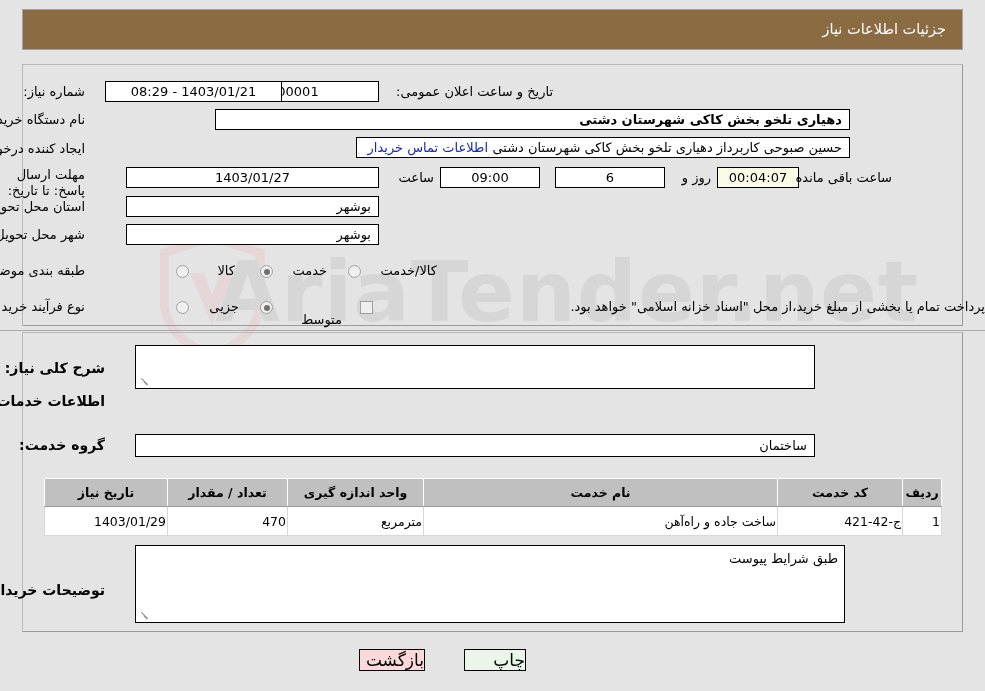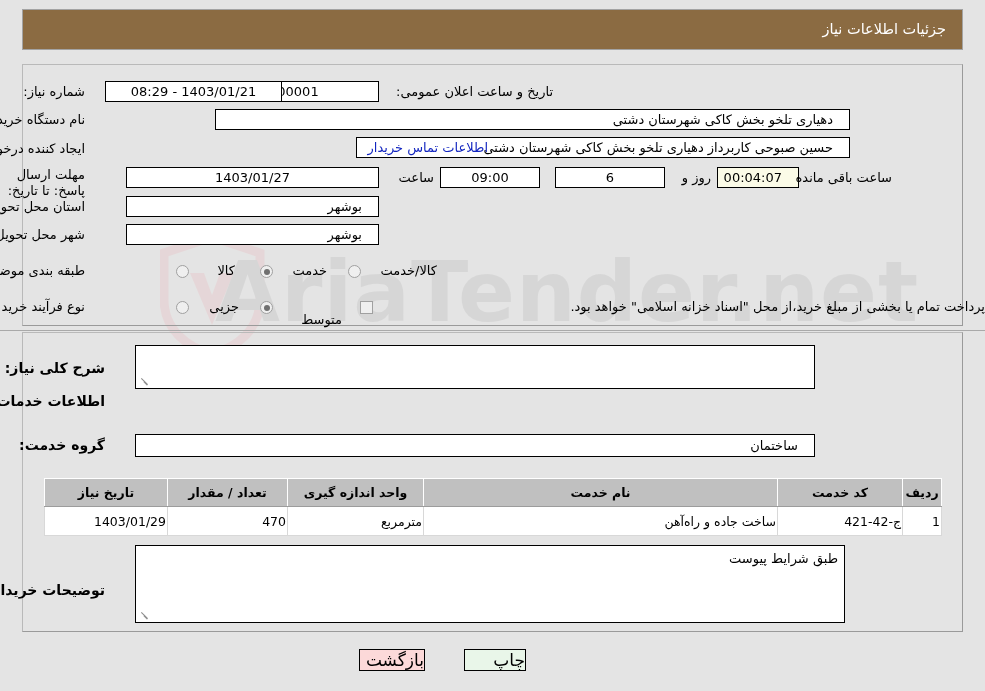--- a/index.html
+++ b/index.html
@@ -88,21 +88,21 @@
   
   .fld {
     position: absolute;
     background: #fff;
     border: 1px solid #000;
     box-sizing: border-box;
     height: 21px;
     line-height: 19px;
     font-size: 13px;
     z-index: 4;
-    padding: 0 16px;
+    padding: 0 7px;
     white-space: nowrap;
     overflow: hidden;
   }
   .fld.center { text-align: center; }
   .fld.right  { text-align: right; }
   .fld.timer  { background: #fbfbe7; text-align: center; }
 
   
   .radio {
     position: absolute;
@@ -221,21 +221,21 @@
 </div>
 
 <div class="panel panel-top"></div>
 
 <div class="lbl" style="right:900px; top:84px;">شماره نیاز:</div>
 <div class="fld center" style="right:606px; top:81px; width:253px;">1103104375000001</div>
 <div class="lbl" style="right:432px; top:84px;">تاریخ و ساعت اعلان عمومی:</div>
 <div class="fld center" style="right:703px; top:81px; width:177px; left:103px;">1403/01/21 - 08:29</div>
 
 <div class="lbl" style="right:900px; top:112px;">نام دستگاه خریدار:</div>
-<div class="fld right" style="right:135px; top:109px; width:635px;">دهیاری تلخو بخش کاکی شهرستان دشتی</div>
+<div class="fld right" style="right:135px; top:109px; width:635px;font-weight:bold;">دهیاری تلخو بخش کاکی شهرستان دشتی</div>
 
 <div class="lbl" style="right:900px; top:141px;">ایجاد کننده درخواست:</div>
 <div class="fld right" style="right:135px; top:137px; width:494px;">حسین صبوحی کاربرداز دهیاری تلخو بخش کاکی شهرستان دشتی</div>
 <div class="lbl link" style="right:497px; top:140px;">اطلاعات تماس خریدار</div>
 
 <div class="lbl" style="right:900px; top:167px; width:78px; white-space:normal; line-height:16px;">مهلت ارسال پاسخ: تا تاریخ:</div>
 <div class="fld center" style="right:606px; top:167px; width:253px;">1403/01/27</div>
 <div class="lbl" style="right:551px; top:170px;">ساعت</div>
 <div class="fld center" style="right:445px; top:167px; width:100px;">09:00</div>
 <div class="fld center" style="right:320px; top:167px; width:110px;">6</div>

